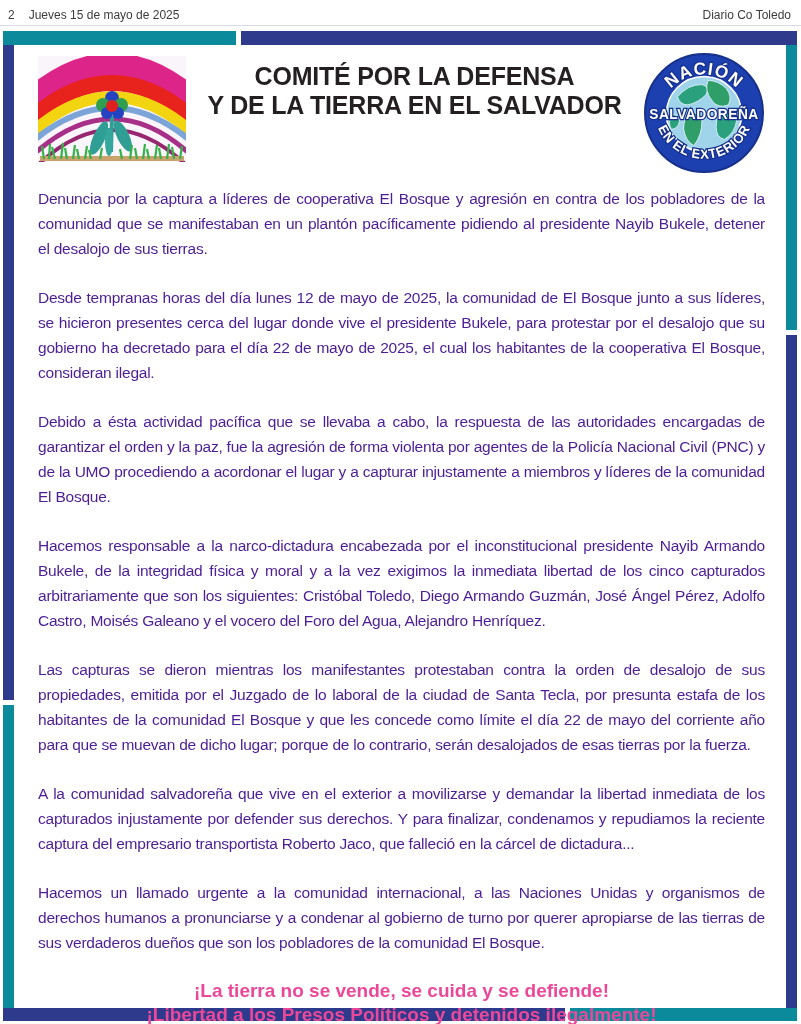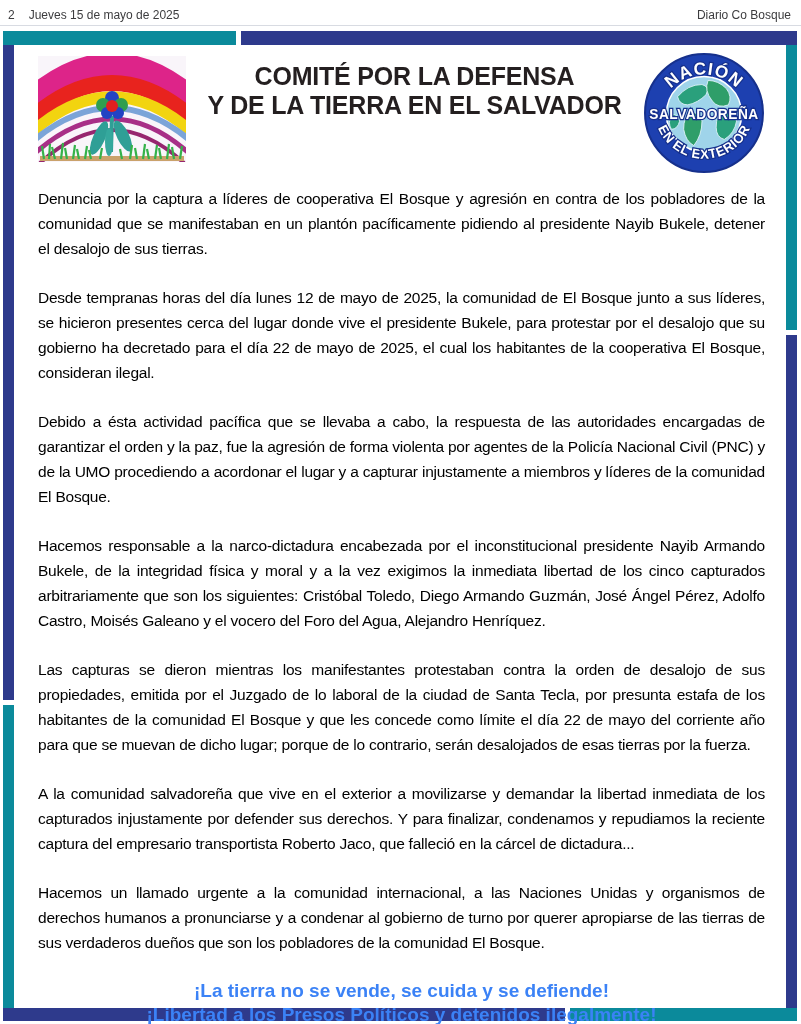--- a/index.html
+++ b/index.html
@@ -37,39 +37,39 @@
   .title-block { flex: 1 1 auto; text-align: center; padding: 10px 6px 0 6px; }
   .title-line {
     font-size: 25px; font-weight: bold; color: #241f20;
     line-height: 1.16; letter-spacing: -0.2px; white-space: nowrap;
   }
   .logo { width: 122px; height: 122px; flex: 0 0 auto; margin-top: 0; }
 
   .article { margin-top: 12px; }
   .article p {
     font-size: 15.5px; letter-spacing: -0.015em; line-height: 25px;
-    color: #000000; text-align: justify; margin: 0 0 24px 0;
+    color: #4c1d95; text-align: justify; margin: 0 0 24px 0;
   }
 
   .slogans { text-align: center; margin-top: 2px; }
-  .slogan-line { font-size: 19px; font-weight: bold; color: #3b82f6; line-height: 24px; }
+  .slogan-line { font-size: 19px; font-weight: bold; color: #ec4899; line-height: 24px; }
 
   .logo text, .drawing { user-select: none; }
 </style>
 </head>
 <body>
 
 <div class="page">
 
   <div class="page-header">
     <div class="left">
       <span>2</span>
       <span>Jueves 15 de mayo de 2025</span>
     </div>
-    <span>Diario Co Bosque</span>
+    <span>Diario Co Toledo</span>
   </div>
 
   <div class="bar teal bar-top-teal"></div>
   <div class="bar navy bar-top-navy"></div>
   <div class="bar navy bar-left-navy"></div>
   <div class="bar teal bar-left-teal"></div>
   <div class="bar teal bar-right-teal"></div>
   <div class="bar navy bar-right-navy"></div>
   <div class="bar navy bar-bottom-navy"></div>
   <div class="bar teal bar-bottom-teal"></div>

